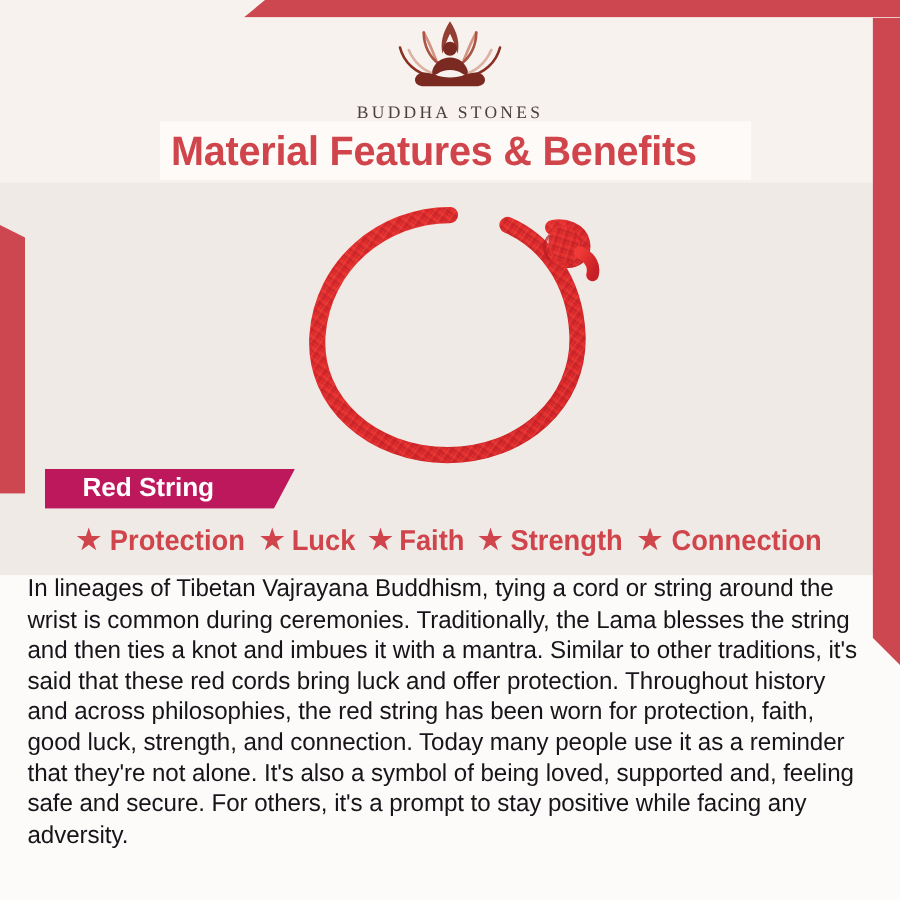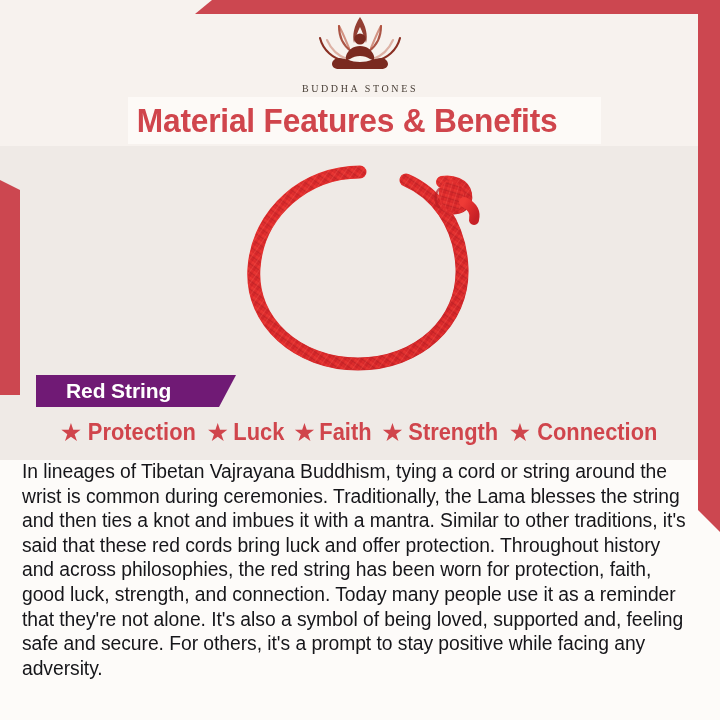--- a/index.html
+++ b/index.html
@@ -68,21 +68,21 @@
   .logo-wrap {
     position: absolute;
     left: 0; top: 14px;
     width: 720px;
     text-align: center;
   }
   .logo-mark { display: block; margin: 0 auto; }
   .logo-text {
     margin-top: 7px;
     font-family: "Liberation Serif", serif;
-    font-size: 10px;
+    font-size: 14px;
     letter-spacing: 2.6px;
     color: #4a4038;
     font-weight: 400;
   }
 
   
   .title-banner {
     position: absolute;
     left: 128px; top: 97px;
     width: 473px; height: 47px;
@@ -106,21 +106,21 @@
     position: absolute;
     left: 228px; top: 150px;
     width: 268px; height: 232px;
   }
 
   
   .label-banner {
     position: absolute;
     left: 36px; top: 375px;
     width: 200px; height: 32px;
-    background: #701a75;
+    background: #be185d;
     clip-path: polygon(0 0, 100% 0, calc(100% - 17px) 100%, 0 100%);
     display: flex;
     align-items: center;
   }
   .label-text {
     margin-left: 30px;
     color: #ffffff;
     font-weight: 700;
     font-size: 21px;
     letter-spacing: -0.1px;

